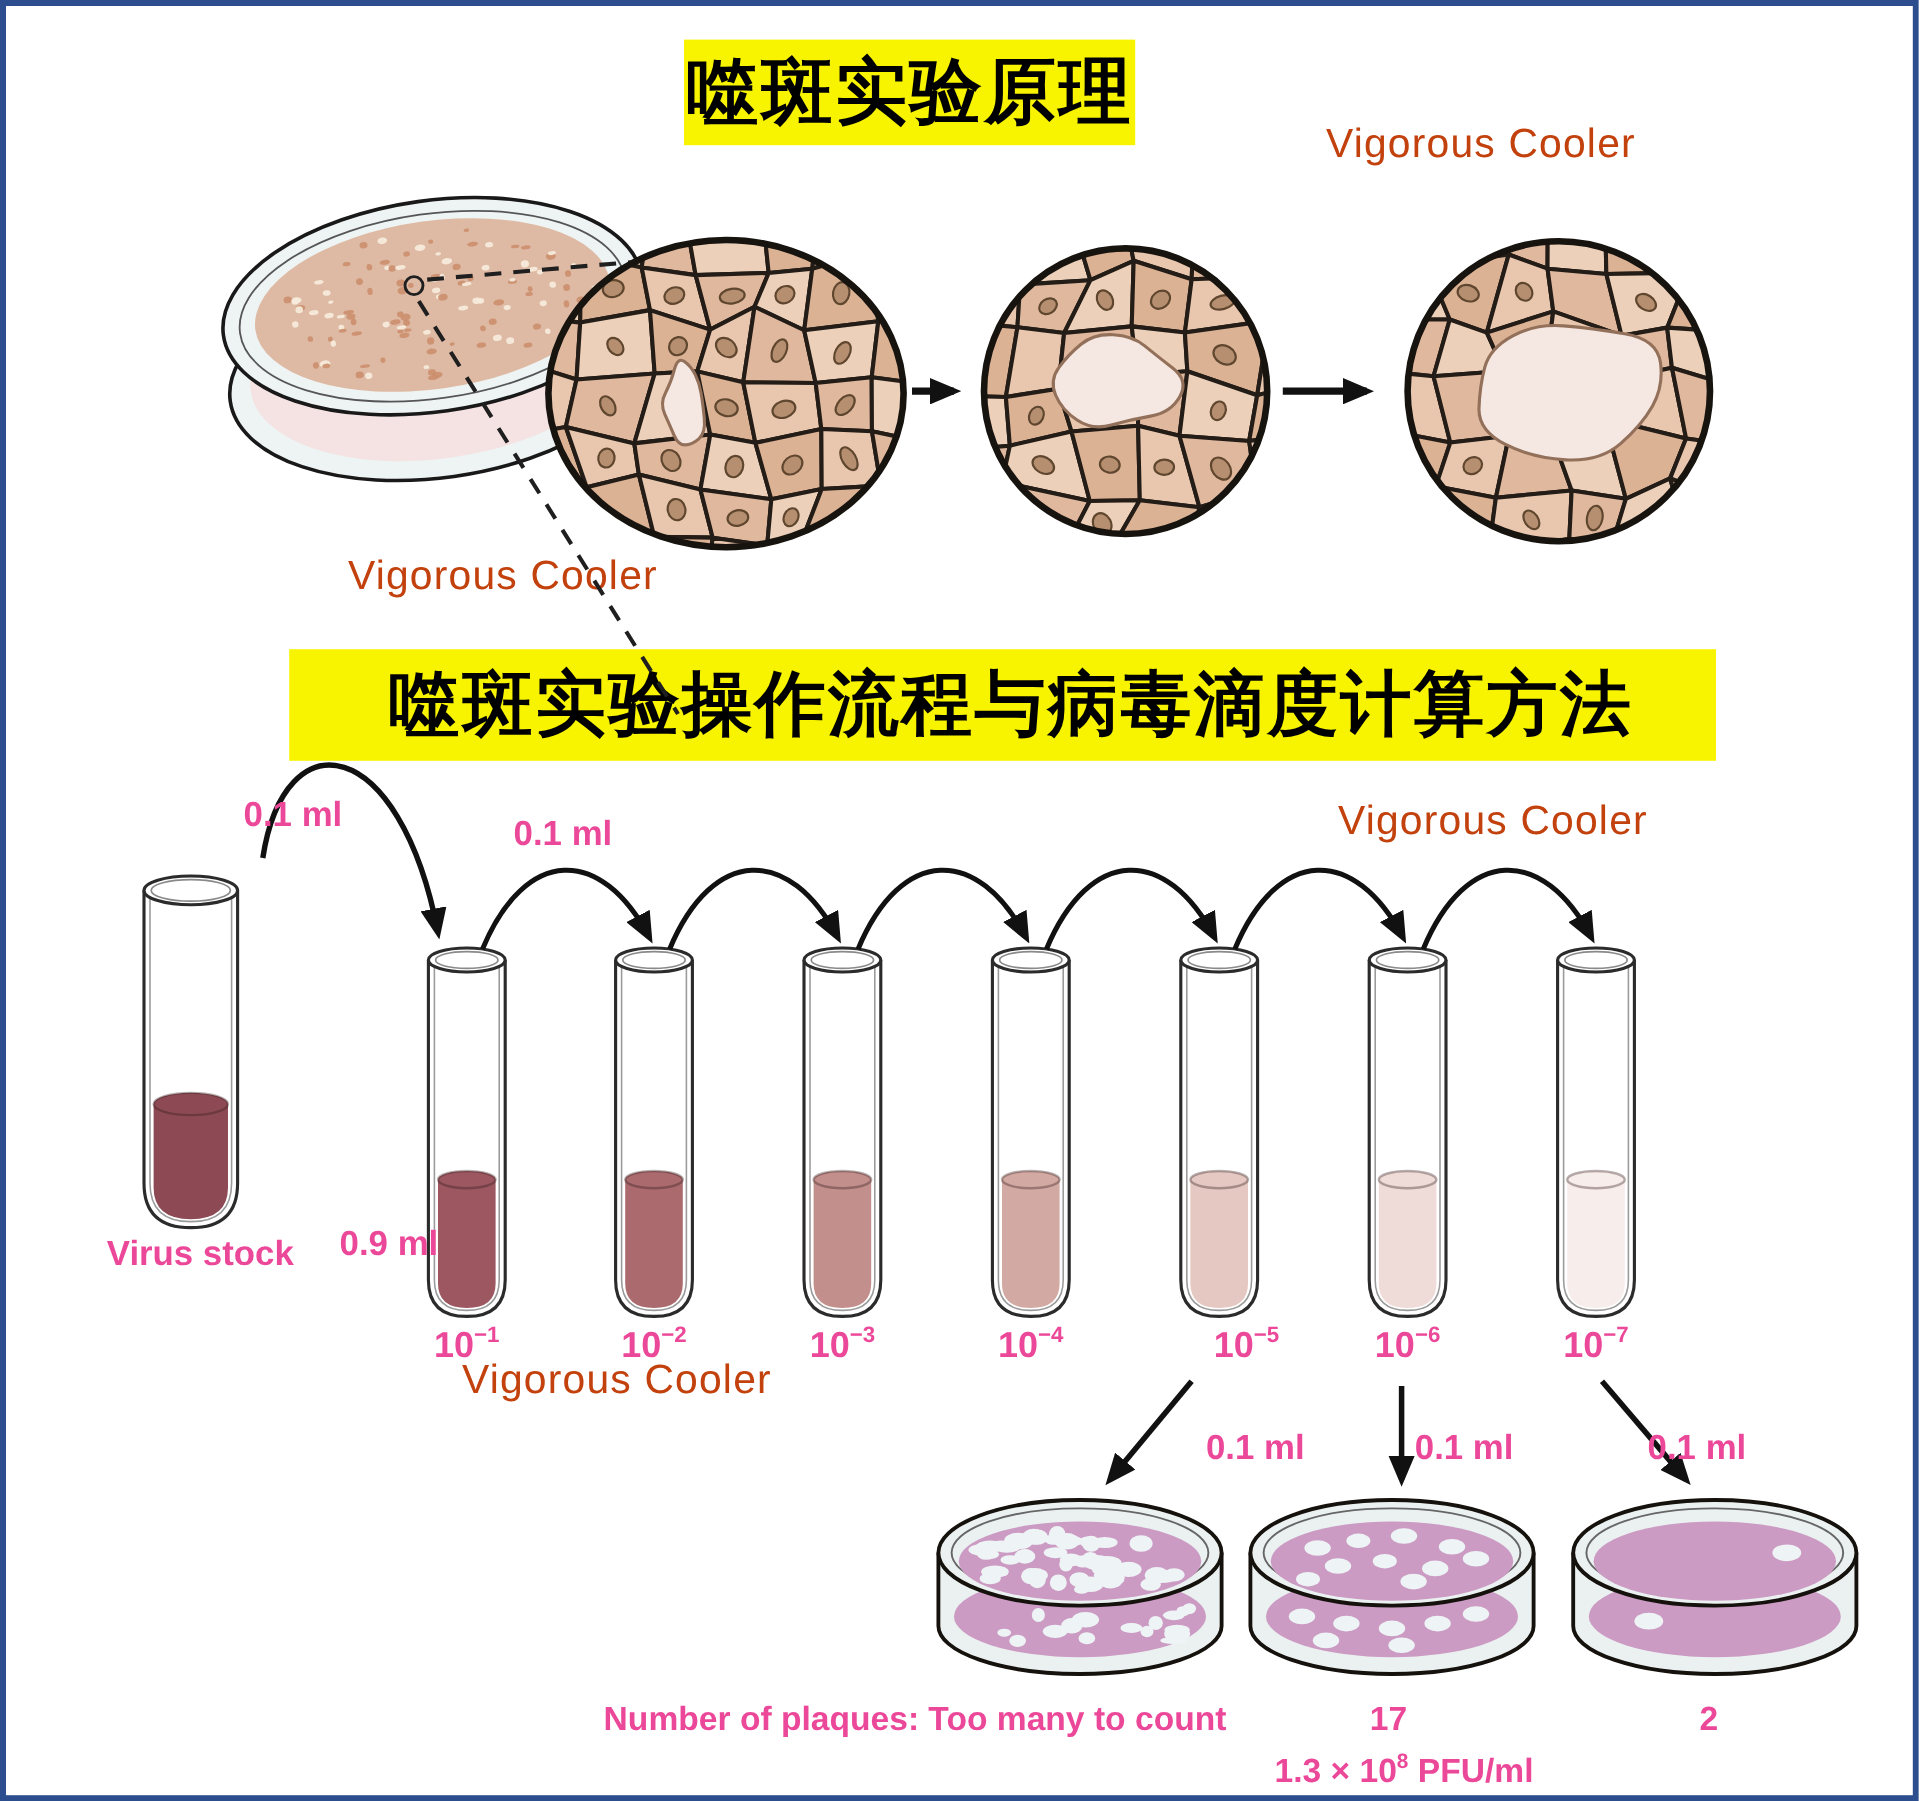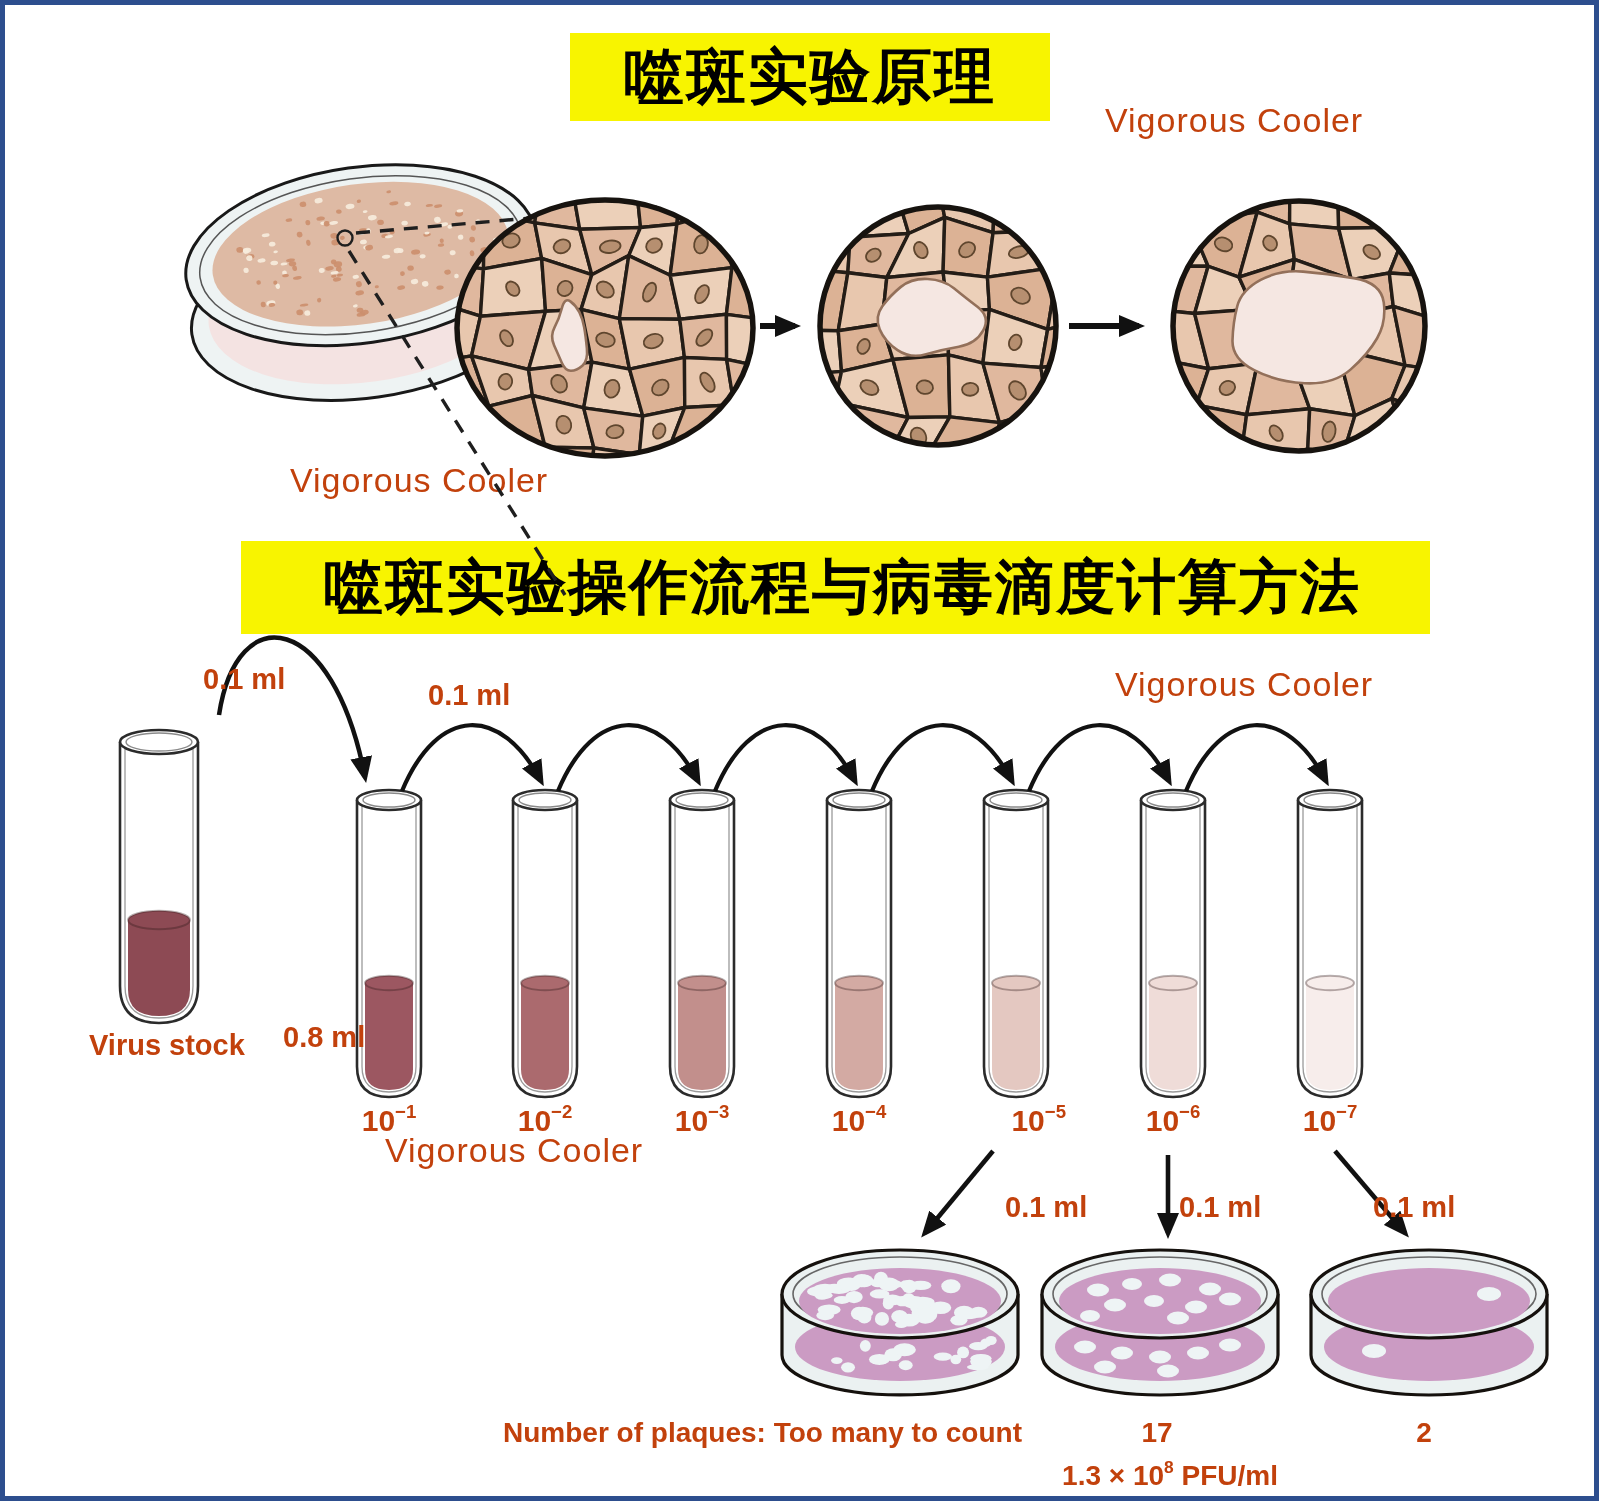--- a/index.html
+++ b/index.html
@@ -3,25 +3,25 @@
 <meta charset="utf-8">
 <style>
   html,body{margin:0;padding:0;background:#fff;}
   .frame{position:relative;width:1599px;height:1501px;background:#ffffff;
          border:5px solid #2d4e8e;box-sizing:border-box;overflow:hidden;
          font-family:"Liberation Sans","DejaVu Sans",sans-serif;}
   svg#fig{position:absolute;left:0;top:0;}
   .title{position:absolute;display:flex;align-items:center;justify-content:center;
          background:#f8f400;color:#000;font-weight:900;letter-spacing:2px;
          font-family:"Liberation Sans","DejaVu Sans",sans-serif;}
-  .title1{left:565px;top:28px;width:480px;height:88px;font-size:60px;}
+  .title1{left:565px;top:28px;width:376px;height:88px;font-size:60px;}
   .title2{left:236px;top:536px;width:1175px;height:93px;font-size:59px;}
   .wm{position:absolute;color:#c2410c;font-size:34px;font-weight:400;
       letter-spacing:1px;white-space:nowrap;user-select:none;}
-  .lbl{position:absolute;color:#c2410c;font-weight:700;white-space:nowrap;}
+  .lbl{position:absolute;color:#ec4899;font-weight:700;white-space:nowrap;}
   .vol{font-size:29px;}
   .dil{font-size:30px;width:100px;text-align:center;}
   .dil sup{font-size:62%;position:relative;top:-2px;letter-spacing:0;}
   .res{font-size:28px;}
   .ctr{text-align:center;}
   .rgt{text-align:right;}
   .titer sup{font-size:62%;position:relative;top:-2px;}
 </style>
 </head>
 <body>
@@ -610,21 +610,21 @@
         </g>
         <ellipse cx="1424" cy="1289" rx="118" ry="44" fill="#ebf1f1" stroke="#15110d" stroke-width="3.2"></ellipse>
         <ellipse cx="1424" cy="1289" rx="107" ry="37" fill="none" stroke="#666" stroke-width="1.6"></ellipse>
         <ellipse cx="1424" cy="1296" rx="101" ry="33" fill="#cb9bc3"></ellipse>
         <ellipse cx="1484" cy="1289" rx="12" ry="7" fill="#eef4f5"></ellipse>
       </g>
     </svg>
 
   <div class="lbl vol" style="left:198px;top:658px;">0.1 ml</div>
   <div class="lbl vol" style="left:423px;top:674px;">0.1 ml</div>
-  <div class="lbl vol" style="left:278px;top:1016px;">0.8 ml</div>
+  <div class="lbl vol" style="left:278px;top:1016px;">0.9 ml</div>
   <div class="lbl res ctr" style="left:84px;top:1024px;width:140px;font-size:29px;">Virus stock</div>
 
   <div class="lbl dil" style="left:334px;top:1098px;"><span>10</span><sup>−1</sup></div>
   <div class="lbl dil" style="left:490px;top:1098px;"><span>10</span><sup>−2</sup></div>
   <div class="lbl dil" style="left:647px;top:1098px;"><span>10</span><sup>−3</sup></div>
   <div class="lbl dil" style="left:804px;top:1098px;"><span>10</span><sup>−4</sup></div>
   <div class="lbl dil" style="left:961px;top:1098px;text-align:right;"><span>10</span><sup>−5</sup></div>
   <div class="lbl dil" style="left:1118px;top:1098px;"><span>10</span><sup>−6</sup></div>
   <div class="lbl dil" style="left:1275px;top:1098px;"><span>10</span><sup>−7</sup></div>
 

